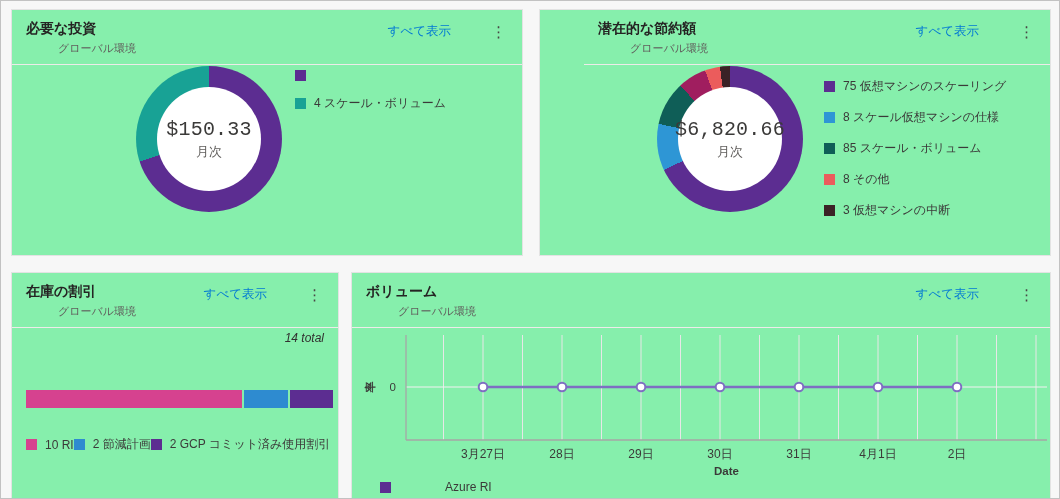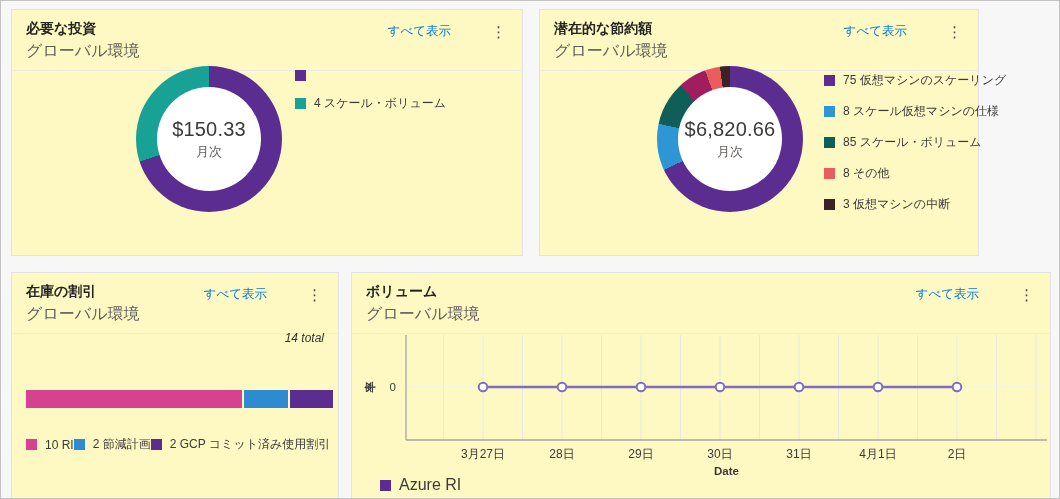--- a/index.html
+++ b/index.html
@@ -1,54 +1,54 @@
 <!DOCTYPE html>
 <html><head>
 <meta charset="utf-8">
 <style>
   html,body{margin:0;padding:0;background:#fff;font-family:"Liberation Sans","DejaVu Sans",sans-serif;}
   .frame{position:relative;width:1060px;height:499px;box-sizing:border-box;border:1px solid #C2C2C2;background:#F7F7F7;overflow:hidden;}
-  .card{position:absolute;background:#fef9c3;border:1px solid #E3E3E3;box-sizing:border-box;}
+  .card{position:absolute;background:#86efac;border:1px solid #E3E3E3;box-sizing:border-box;}
   #card-investment{left:10px;top:8px;width:512px;height:247px;}
-  #card-savings{left:538px;top:8px;width:440px;height:247px;}
+  #card-savings{left:538px;top:8px;width:512px;height:247px;padding-left:44px;}
   #card-inventory{left:10px;top:271px;width:328px;height:228px;}
   #card-utilization{left:350px;top:271px;width:700px;height:228px;}
 
   .card-header{position:relative;padding:10px 14px 8px;border-bottom:1px solid #EDEBE9;}
   .card-title{font-size:14px;font-weight:bold;color:#252423;line-height:1.25;}
-  .card-subtitle{font-size:16px;color:#605E5C;margin-top:3px;}
+  .card-subtitle{font-size:11px;color:#605E5C;margin-top:3px;margin-left:32px;}
   .card-actions{position:absolute;top:13px;right:12px;display:flex;align-items:center;gap:36px;}
   .view-all{font-size:12.5px;color:#0078D4;text-decoration:none;cursor:pointer;white-space:nowrap;}
   .more-btn{background:none;border:none;padding:0 4px;margin:0;font-size:15px;color:#484644;cursor:pointer;line-height:1;}
 
-  .donut{position:absolute;width:146px;height:146px;border-radius:50%;}
+  .donut{position:absolute;width:146px;height:146px;border-radius:50%;font-family:Liberation Mono, monospace;}
   .donut::after{content:"";position:absolute;inset:21px;background:#fff;border-radius:50%;}
   #donut-investment{left:124px;top:56px;}
   #donut-savings{left:117px;top:56px;}
   .donut-center{position:absolute;inset:21px;display:flex;flex-direction:column;align-items:center;justify-content:center;z-index:1;border-radius:50%;}
   .donut-value{font-size:20px;color:#3B3A39;letter-spacing:.2px;}
   .donut-period{font-size:13px;color:#605E5C;margin-top:2px;}
 
   .legend-v{position:absolute;list-style:none;margin:0;padding:0;}
   #legend-investment{left:283px;top:60px;}
-  #legend-savings{left:284px;top:62px;text-align:center;}
+  #legend-savings{left:284px;top:68px;text-align:center;}
   .legend-v li{display:flex;align-items:center;margin-bottom:14px;}
   .sq{width:11px;height:11px;flex:0 0 11px;margin-right:8px;display:inline-block;}
   .legend-label{font-size:12px;color:#3B3A39;white-space:nowrap;}
 
   .total-label{position:absolute;top:58px;right:14px;font-size:12px;color:#323130;font-style:italic;}
   .stack-bar{position:absolute;left:14px;right:5px;top:117px;height:18px;display:flex;gap:2px;}
   .bar-seg{height:100%;}
   .legend-h{position:absolute;left:14px;top:163px;list-style:none;margin:0;padding:0;display:flex;gap:0;}
   .legend-h li{display:flex;align-items:center;}
 
   .chart-svg{position:absolute;left:0;top:56px;}
   .chart-svg text{font-family:"Liberation Sans","DejaVu Sans",sans-serif;}
   .chart-legend{position:absolute;left:28px;bottom:5px;display:flex;align-items:center;}
-  .chart-legend .legend-label{font-size:16px;color:#3B3A39;}
+  .chart-legend .legend-label{font-size:12px;color:#3B3A39;margin-left:46px;}
 </style>
 </head>
 <body>
 
 <div class="frame">
 
   <section class="card" id="card-investment">
     <div class="card-header">
       <div class="card-title">必要な投資</div>
       <div class="card-subtitle">グローバル環境</div>

